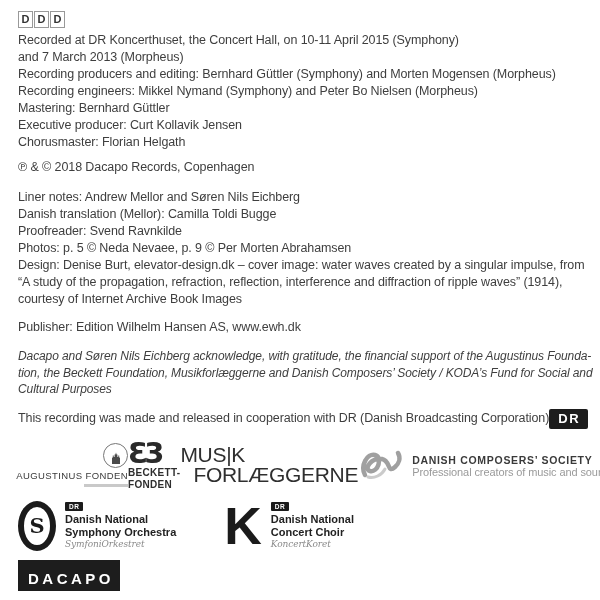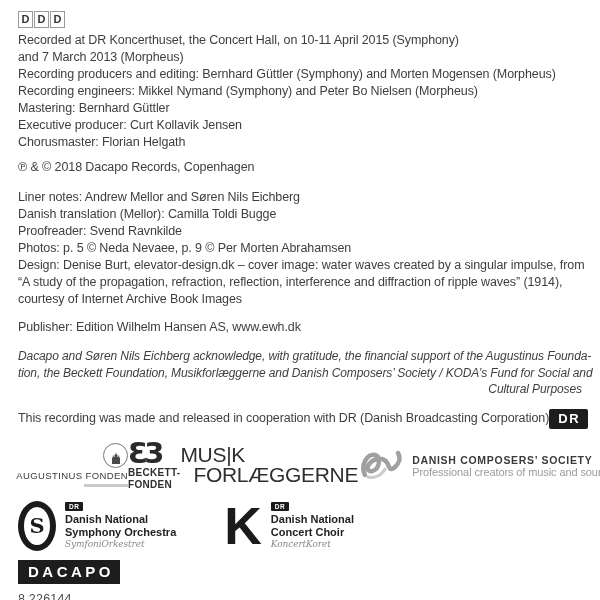--- a/index.html
+++ b/index.html
@@ -16,21 +16,21 @@
   .spars span {
     display:flex; align-items:center; justify-content:center;
     width:13px; height:15px; border:1px solid #999;
     font-size:11px; font-weight:bold; color:#333; letter-spacing:0;
   }
   .block { margin:0 0 8px 0; }
   .line { white-space:nowrap; }
   .copyright-block { margin:0 0 13px 0; }
   .credits-block { margin:0 0 11px 0; }
   .publisher-block { margin:0 0 12px 0; }
-  .ack-block { font-style:italic; font-size:12px; line-height:16.5px; margin:0 0 11px 0;text-align:right; }
+  .ack-block { font-style:italic; font-size:12px; line-height:16.5px; margin:0 0 11px 0; }
   .coop-row { display:flex; align-items:center; justify-content:flex-start; margin:0 0 9px 0; }
   .dr-box {
     background:#1d1d1d; color:#fff; font-weight:bold; font-size:13px;
     letter-spacing:1.5px; padding:2px 8px 3px 9px; border-radius:2px; line-height:15px;
   }
   
   .logo-row1 { display:flex; align-items:center; justify-content:space-between; height:55px; margin-bottom:5px; }
   .aug { display:flex; flex-direction:column; align-items:flex-end; width:110px; }
   .aug-seal { width:25px; height:25px; border-radius:50%; border:1px solid #777;
     display:flex; align-items:flex-end; justify-content:center; margin-bottom:2px; box-sizing:border-box; padding-bottom:3px; }
@@ -56,21 +56,21 @@
     display:flex; align-items:center; justify-content:center; }
   .oval span { font-family:"DejaVu Serif", serif; font-size:21px; font-weight:bold; color:#1b1b1b; line-height:1; }
   .kmark { font-size:52px; font-weight:800; color:#1b1b1b; line-height:46px; letter-spacing:0; }
   .ens-text { display:flex; flex-direction:column; align-items:flex-start; }
   .mini-dr { background:#1b1b1b; color:#fff; font-size:6.5px; font-weight:bold;
     letter-spacing:0.5px; padding:1px 4px; border-radius:1px; margin-bottom:2px; line-height:7px; }
   .ens-name { font-size:11px; font-weight:bold; color:#222; line-height:12.5px; letter-spacing:0; white-space:nowrap; }
   .ens-sub { font-family:"DejaVu Serif", serif; font-style:italic; font-size:9px; color:#8a8a8a; margin-top:1px; line-height:10px; }
   
   .dacapo { display:inline-block; background:#1d1d1d; color:#fff; font-weight:bold;
-    font-size:15px; letter-spacing:3.5px; padding:3px 6px 4px 10px; line-height:17px; }
+    font-size:15px; letter-spacing:3.5px; padding:10px 6px 4px 10px; line-height:17px; }
   .catalog { font-size:12.5px; color:#4a4a4a; margin-top:7px; letter-spacing:0.2px; }
 </style>
 </head>
 <body>
 
 <div class="page">
 
   <div class="spars">
     <span>D</span>
     <span>D</span>

